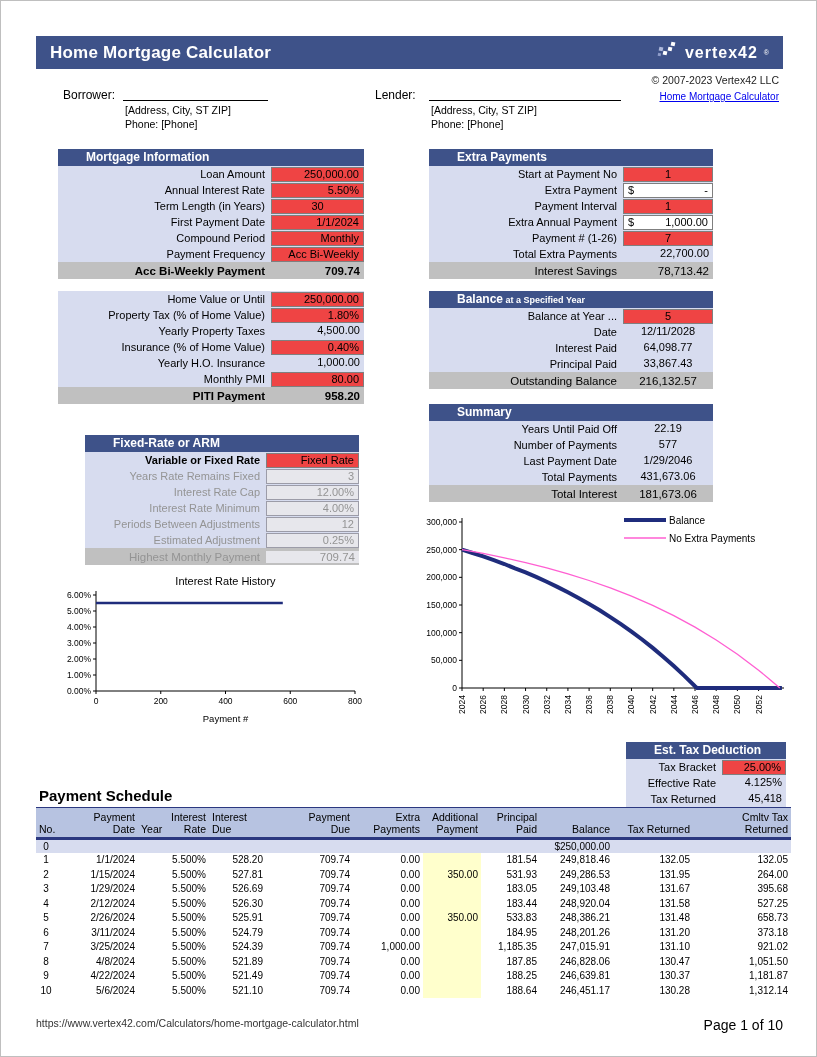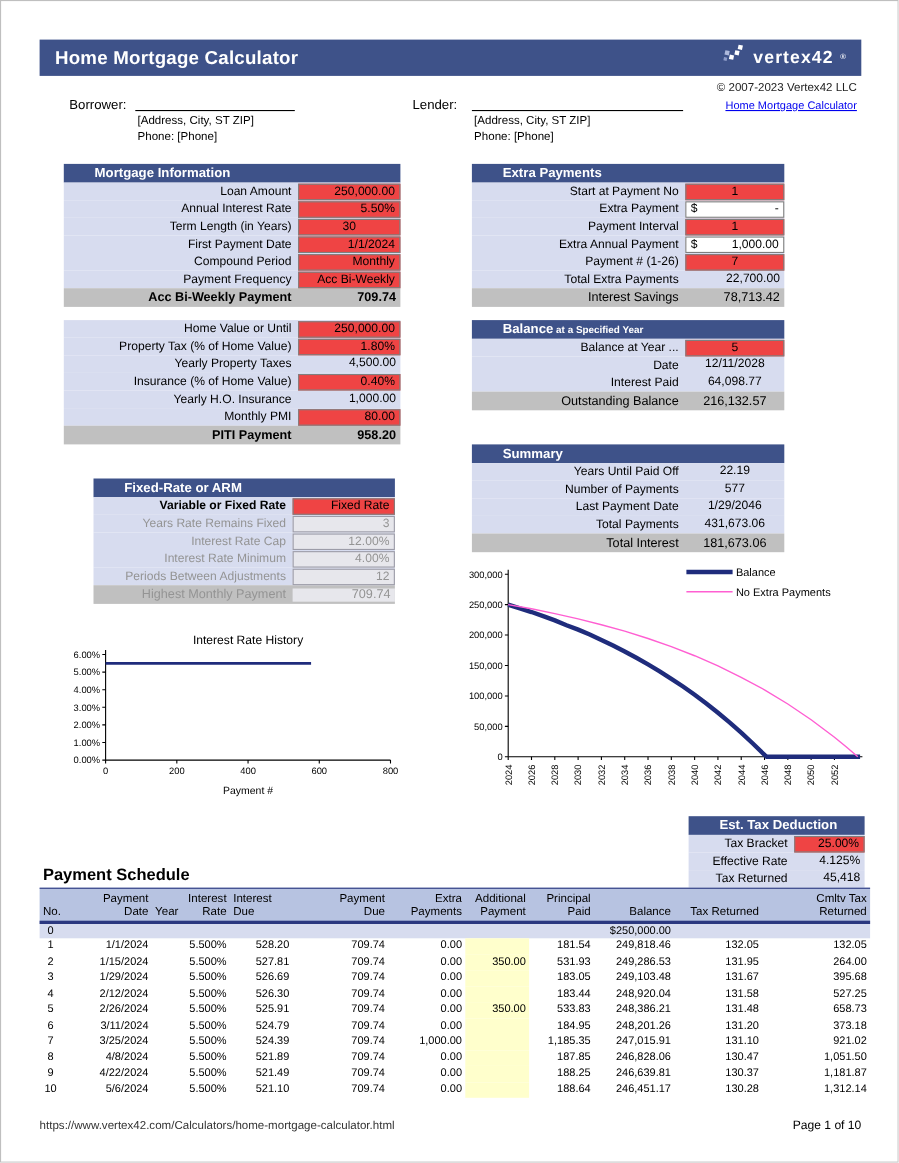--- a/index.html
+++ b/index.html
@@ -51,21 +51,21 @@
   .th.a-right, .td.a-right { text-align:right; padding-right:3px; }
   .th.a-left, .td.a-left { text-align:left; padding-left:3px; }
   .th.a-center, .td.a-center { text-align:center; }
   .tr { display:flex; height:14.5px; }
   .td { font-size:10px; line-height:14.5px; white-space:nowrap; height:100%; }
   .tr.r0 { background:#D7DCEF; height:13px; }
   .tr.r0 .td { line-height:13px; font-size:10px; }
   .cell-yellow { background:#FFFFCC; }
 
   .footer-url { position:absolute; left:35px; top:1016px; font-size:10.5px; color:#333; }
-  .footer-page { position:absolute; right:33px; top:1016px; font-size:11px; color:#000; }
+  .footer-page { position:absolute; right:33px; top:1016px; font-size:14px; color:#000; }
 </style>
 </head>
 <body>
 
 <div class="page">
 
   <div class="titlebar">
     <div class="t">Home Mortgage Calculator</div>
     <div class="logo">
       <span>
@@ -200,20 +200,24 @@
         <div class="val input a-center">5</div>
       </div>
       <div class="sec-row">
         <div class="lbl">Date</div>
         <div class="val plain a-center">12/11/2028</div>
       </div>
       <div class="sec-row">
         <div class="lbl">Interest Paid</div>
         <div class="val plain a-center">64,098.77</div>
       </div>
+      <div class="sec-row">
+        <div class="lbl">Principal Paid</div>
+        <div class="val plain a-center">33,867.43</div>
+      </div>
       <div class="sec-res">
         <div class="lbl" style="font-weight: normal;">Outstanding Balance</div>
         <div class="val plain a-center" style="font-weight: normal;">216,132.57</div>
       </div>
     </div>
   <div class="sec" style="left: 428px; top: 403px; width: 284px; --vw: 90px;">
       <div class="sec-h">Summary</div>
       <div class="sec-row">
         <div class="lbl">Years Until Paid Off</div>
         <div class="val plain a-center">22.19</div>
@@ -249,20 +253,24 @@
         <div class="lbl dis">Interest Rate Cap</div>
         <div class="val input a-right dis">12.00%</div>
       </div>
       <div class="sec-row">
         <div class="lbl dis">Interest Rate Minimum</div>
         <div class="val input a-right dis">4.00%</div>
       </div>
       <div class="sec-row">
         <div class="lbl dis">Periods Between Adjustments</div>
         <div class="val input a-right dis">12</div>
+      </div>
+      <div class="sec-row">
+        <div class="lbl dis">Estimated Adjustment</div>
+        <div class="val input a-right dis">0.25%</div>
       </div>
       <div class="sec-res">
         <div class="lbl dis" style="font-weight: normal;">Highest Monthly Payment</div>
         <div class="val plain a-right dis" style="font-weight: normal;">709.74</div>
       </div>
     </div>
   <div class="sec" style="left: 625px; top: 741px; width: 160px; --vw: 64px;">
       <div class="sec-h">Est. Tax Deduction</div>
       <div class="sec-row">
         <div class="lbl">Tax Bracket</div>

